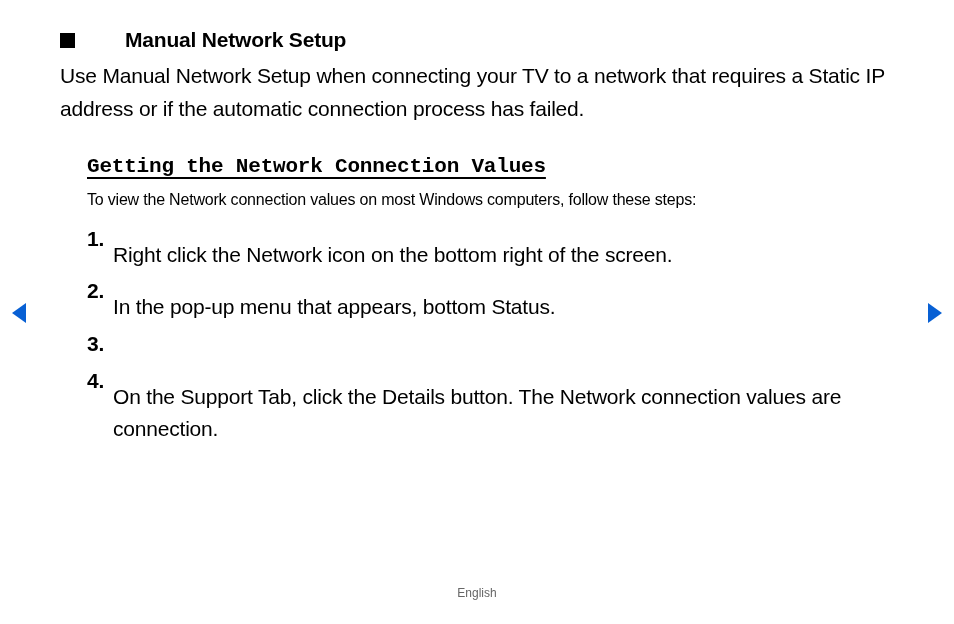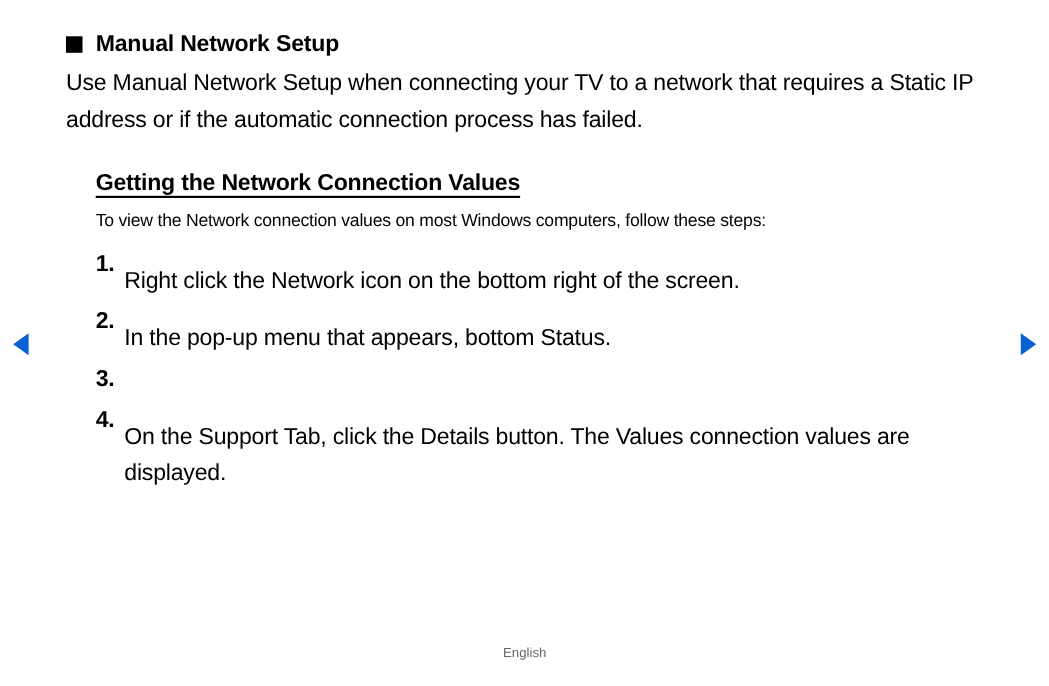--- a/index.html
+++ b/index.html
@@ -15,20 +15,21 @@
       position: relative;
       color: #000;
     }
     .content {
       padding: 28px 60px 0 60px;
     }
     .heading-row {
       display: flex;
       align-items: flex-start;
       margin-bottom: 8px;
+      gap: 38px;
     }
     .bullet-square {
       width: 15px;
       height: 15px;
       background: #000;
       margin-right: 12px;
       margin-top: 5px;
       flex-shrink: 0;
     }
     .heading {
@@ -43,20 +44,21 @@
       font-weight: 300;
     }
     .subheading {
       font-size: 21px;
       font-weight: 600;
       margin-left: 27px;
       margin-top: 30px;
       text-decoration: underline;
       text-underline-offset: 5px;
       letter-spacing: -0.2px;
+      font-family: Liberation Mono, monospace;
     }
     .sub-intro {
       font-size: 16px;
       margin-left: 27px;
       margin-top: 10px;
       line-height: 1.55;
       letter-spacing: -0.2px;
       font-weight: 300;
     }
     .steps {
@@ -137,18 +139,18 @@
     </div>
     <div class="step">
       <div class="step-num">2.</div>
       <div class="step-text">In the pop-up menu that appears, bottom Status.</div>
     </div>
     <div class="step">
       <div class="step-num">3.</div>
     </div>
     <div class="step">
       <div class="step-num">4.</div>
-      <div class="step-text">On the Support Tab, click the Details button. The Values connection values are displayed.</div>
+      <div class="step-text">On the Support Tab, click the Details button. The Network connection values are connection.</div>
     </div>
   </div>
 </div>
 
 <div class="footer-lang">English</div>
 
 </body></html>

